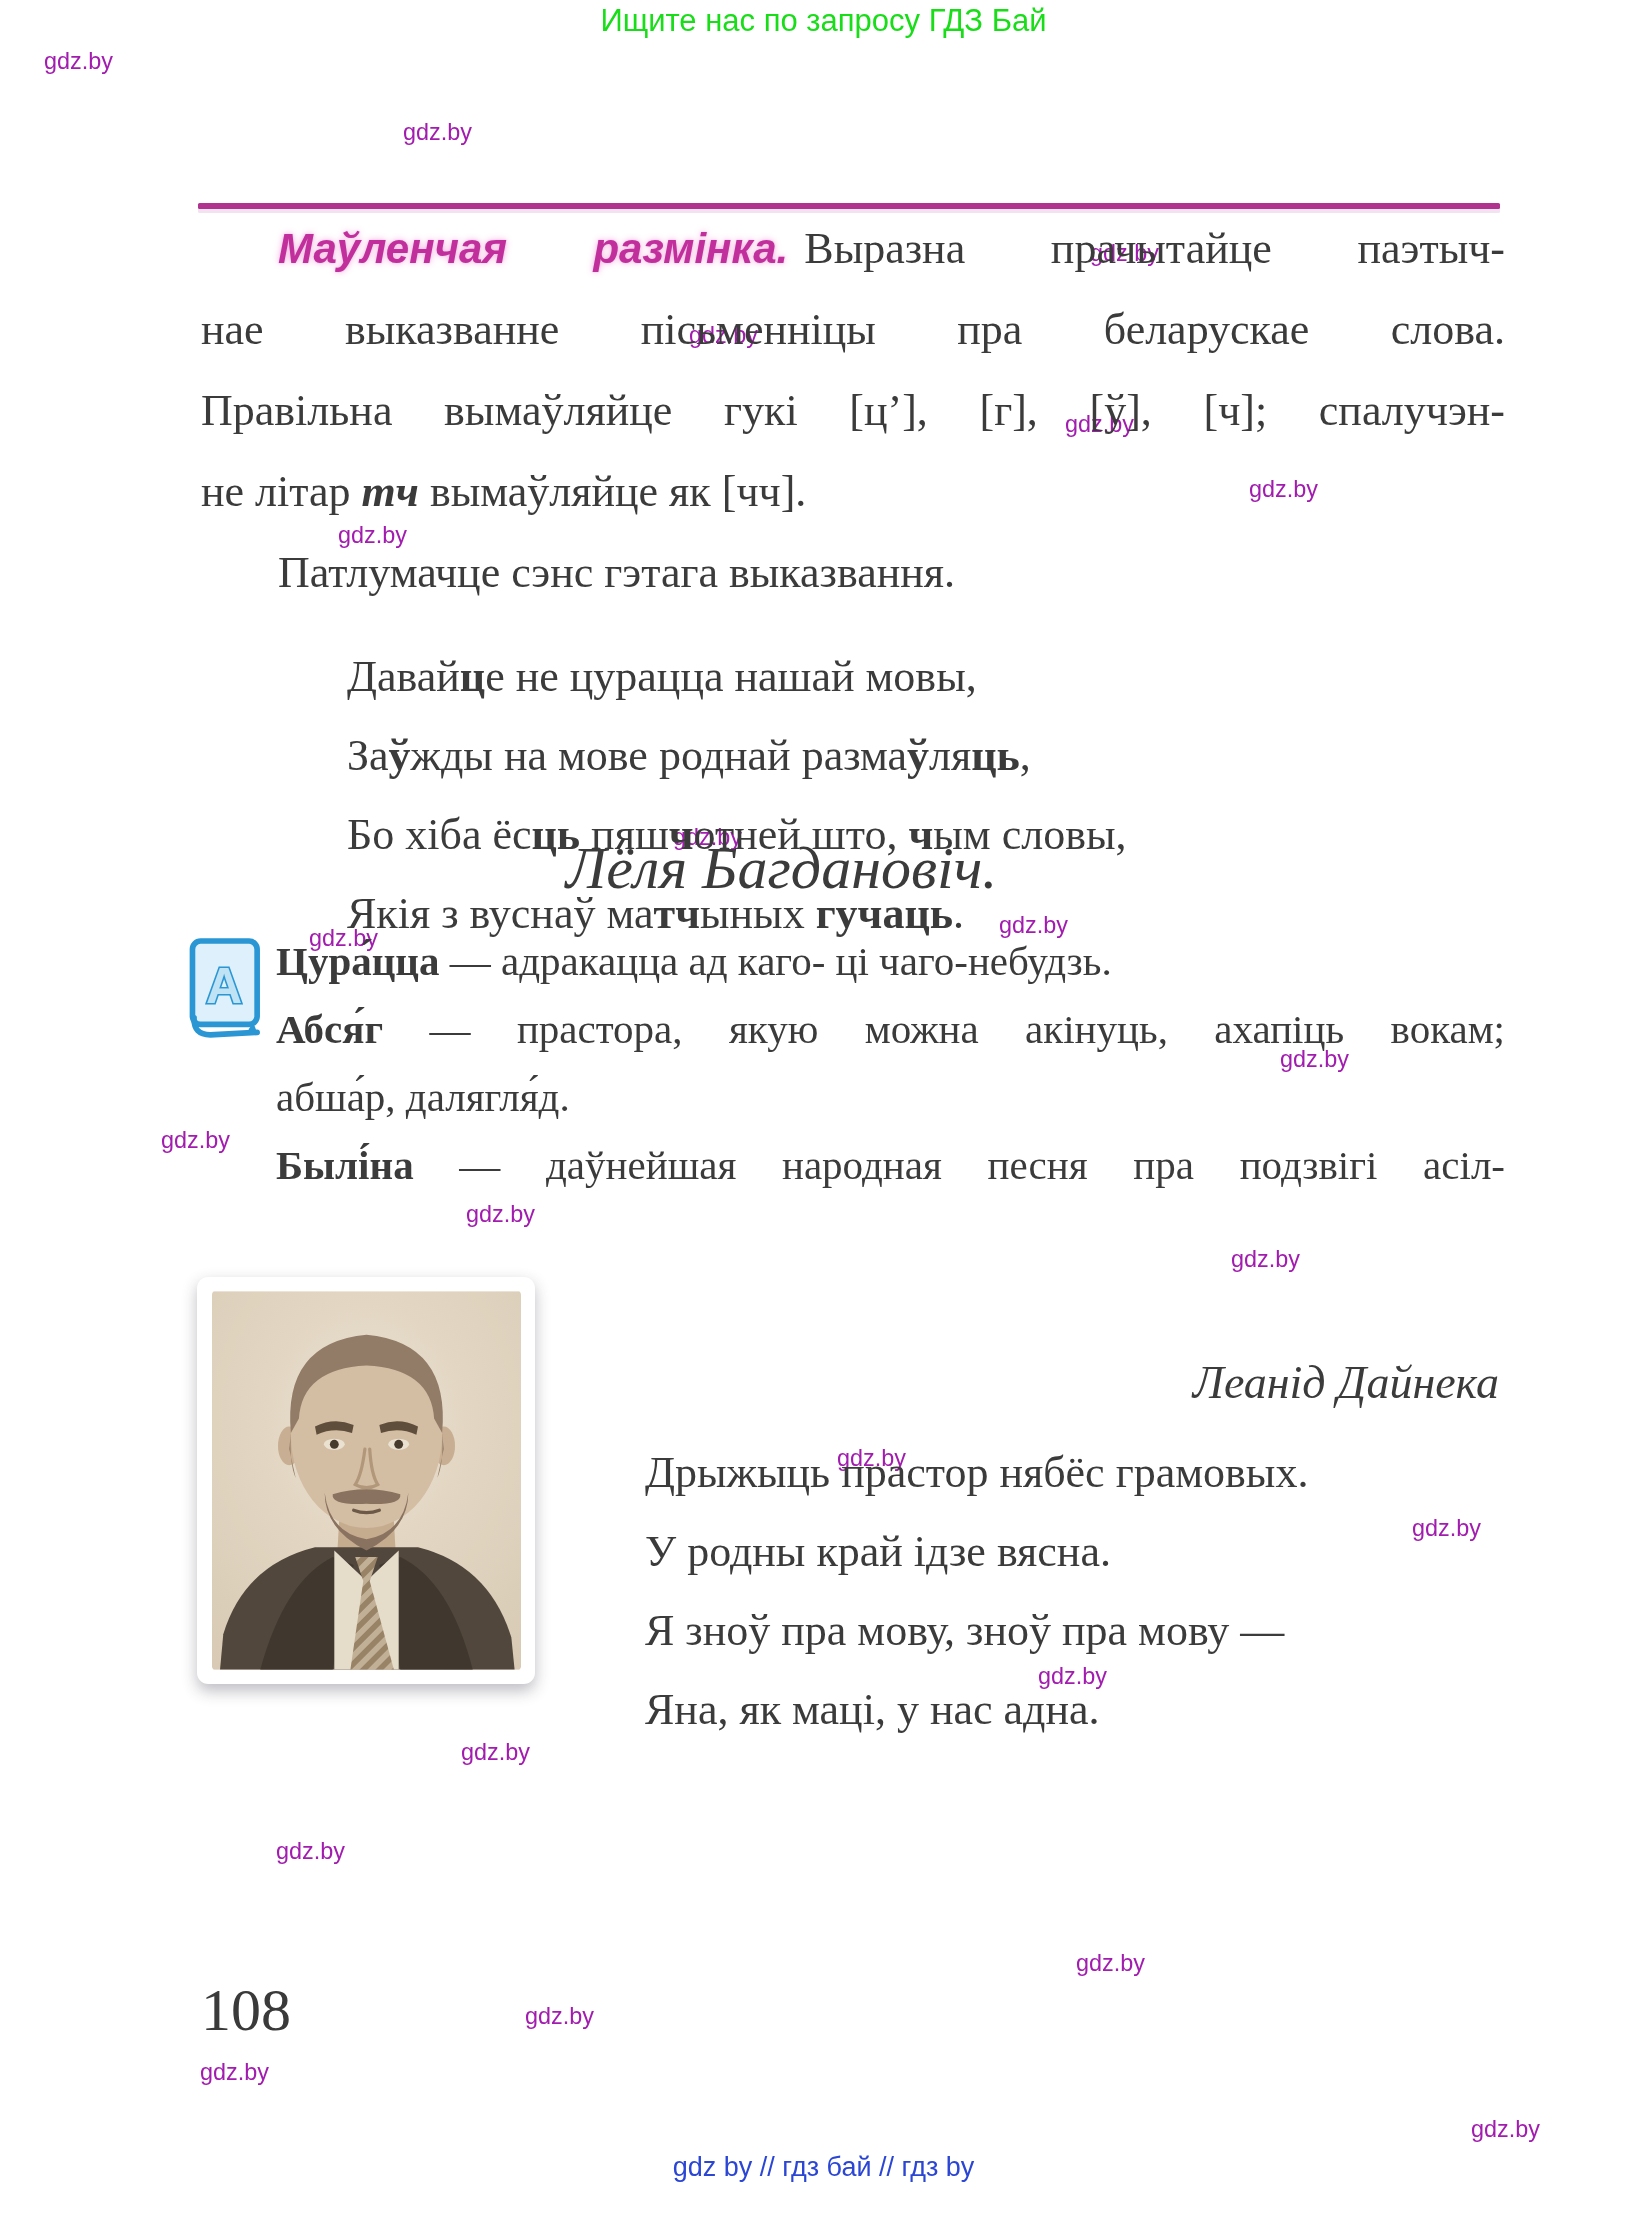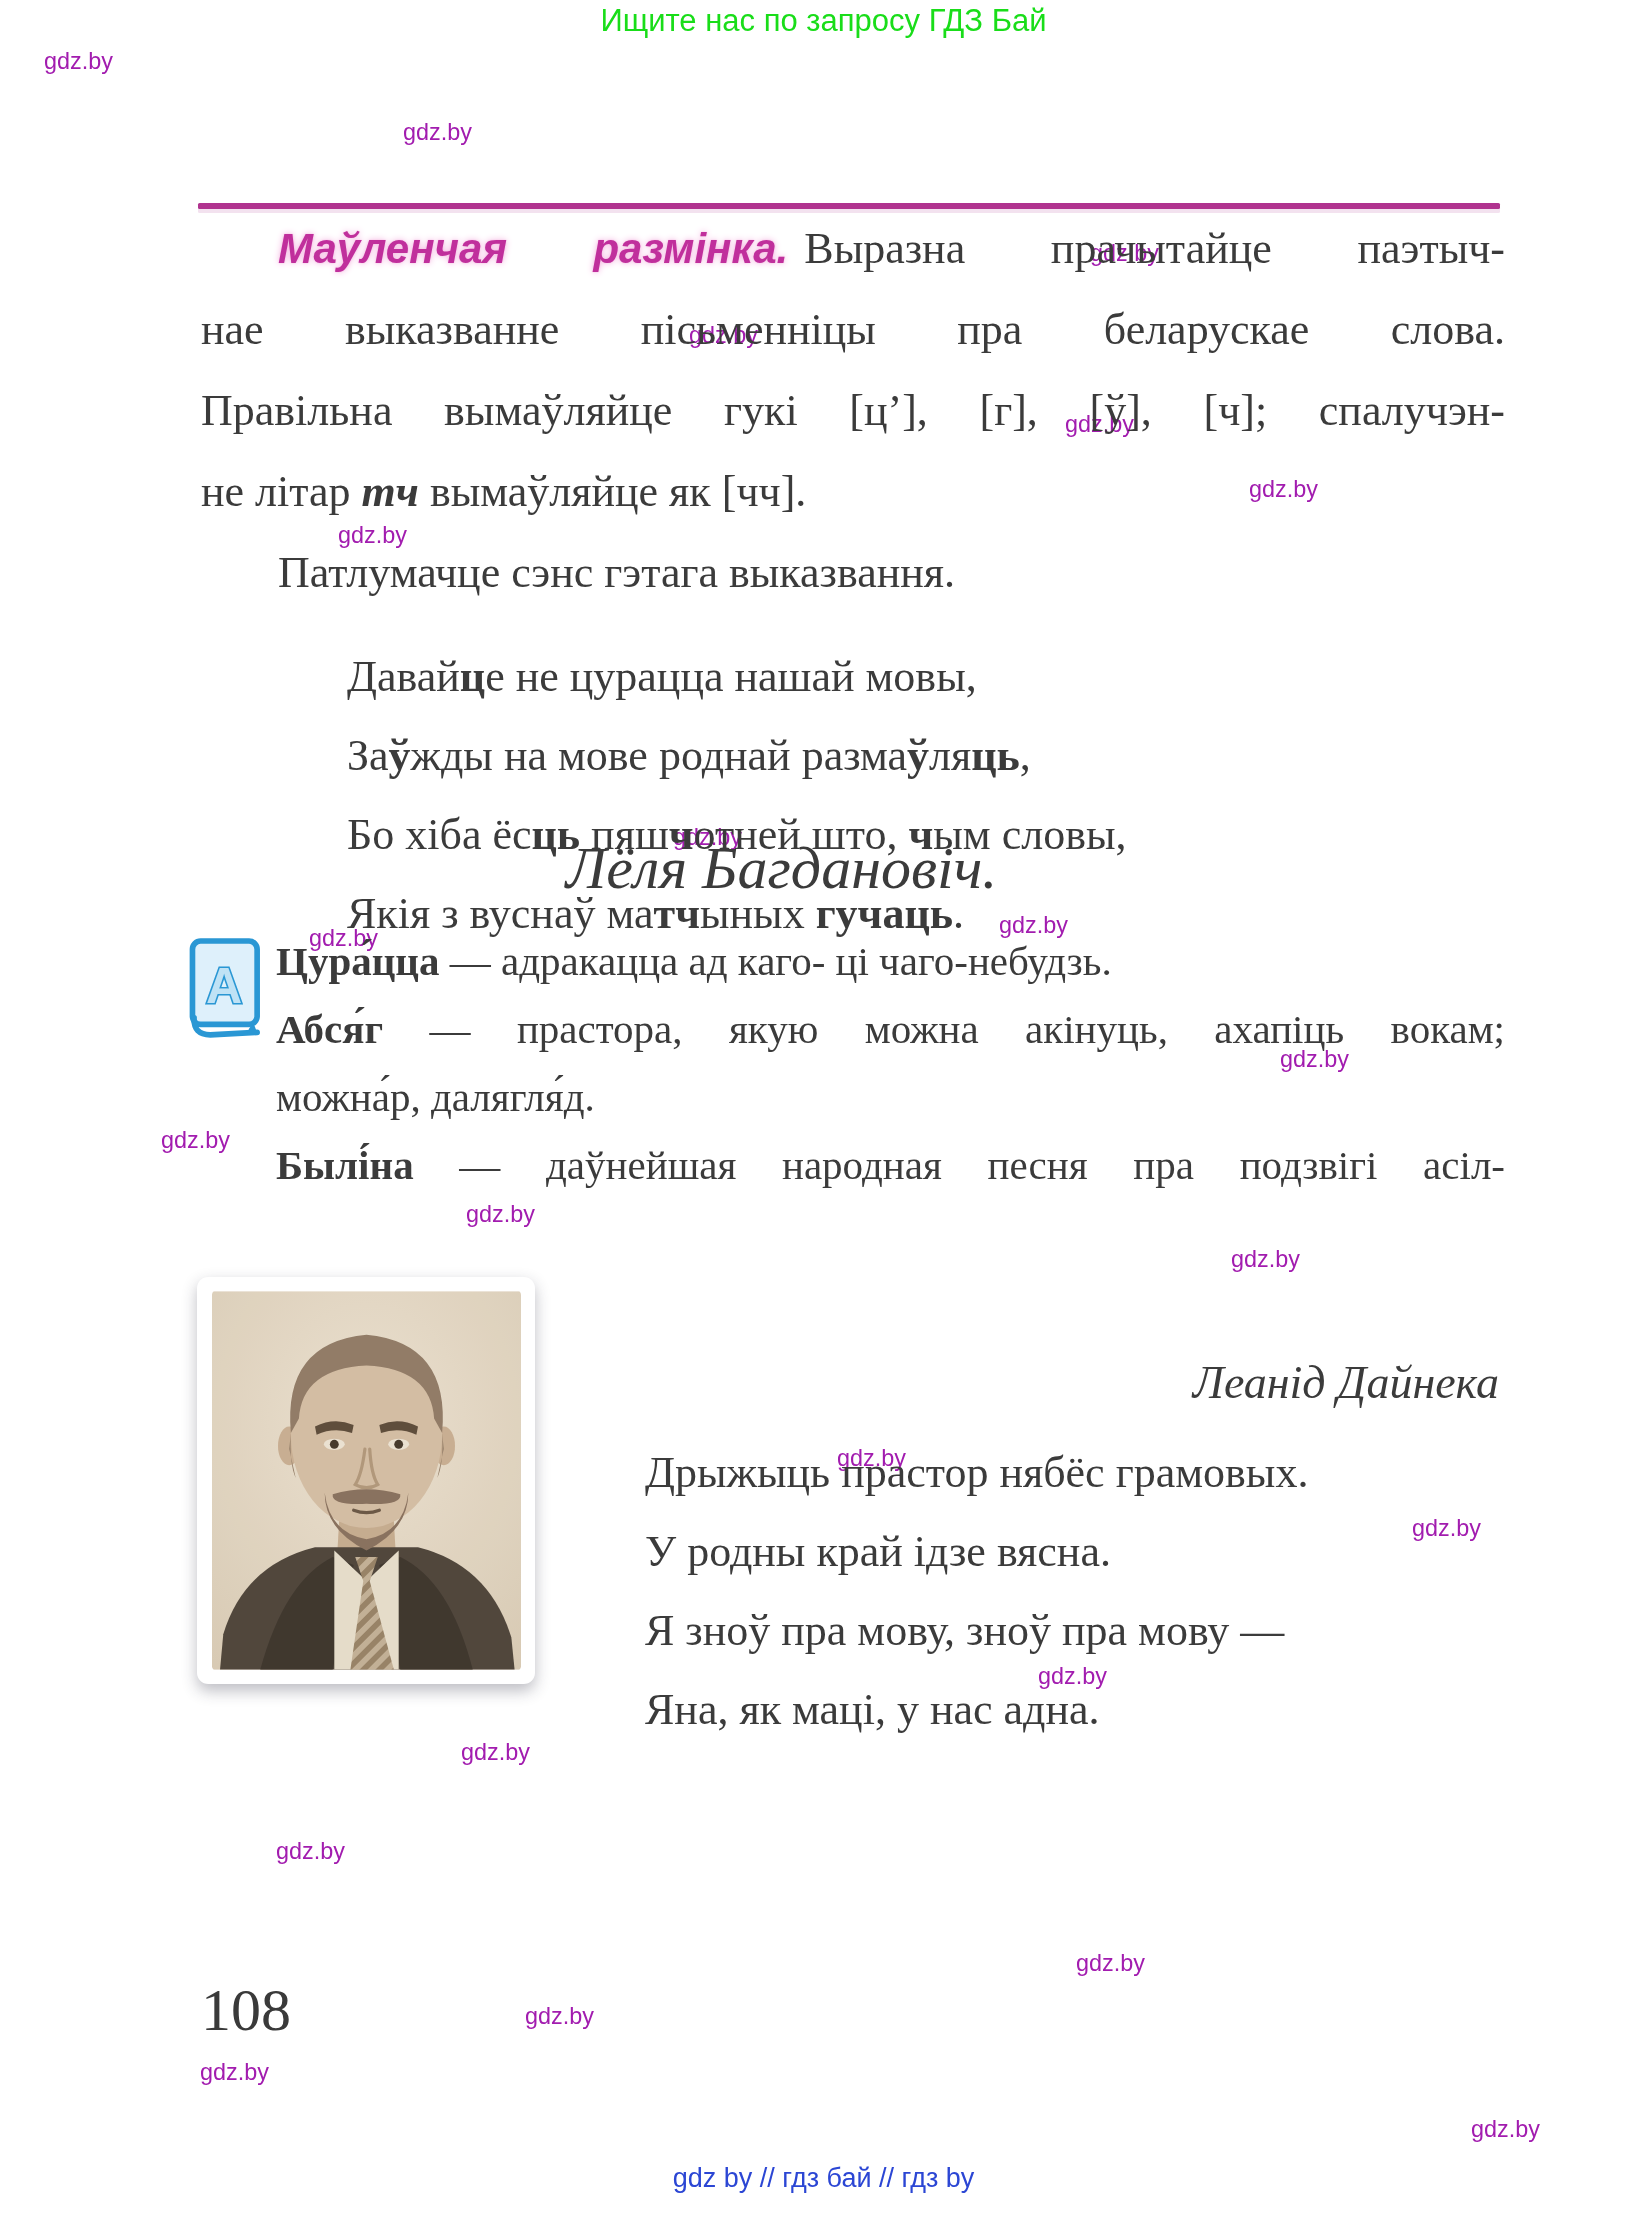--- a/index.html
+++ b/index.html
@@ -99,21 +99,21 @@
   }
   .stanza1{position:absolute;left:645px;top:1433px;font-size:44px;}
   .stanza2{position:absolute;left:645px;top:1761px;font-size:44px;}
   
   .page-number{
     position:absolute;left:201px;top:1976px;
     font-size:60px;color:#3a3a3a;
   }
   
   .footer{
-    position:absolute;left:0;bottom:22px;width:100%;
+    position:absolute;left:0;bottom:33px;width:100%;
     text-align:center;
     font:400 27px "Liberation Sans",sans-serif;
   }
   b{font-weight:700;}
 </style>
 </head>
 <body>
 
 <div class="page">
 
@@ -169,21 +169,21 @@
     <svg viewBox="0 0 94 126" xmlns="http://www.w3.org/2000/svg" aria-hidden="true">
       <rect x="8" y="5" width="80" height="103" rx="10" fill="#def0fb" stroke="#2a97d4" stroke-width="7"></rect>
       <path d="M10 100 Q9 121 30 121 L88 118" fill="none" stroke="#2a97d4" stroke-width="7" stroke-linecap="round"></path>
       <path d="M84 108 Q76 112 76 121 L88 118 Z" fill="#2a97d4"></path>
       <text x="47" y="82" text-anchor="middle" font-family="Liberation Sans, sans-serif" font-size="62" font-weight="700" fill="#bfe2f5" stroke="#2a97d4" stroke-width="4" paint-order="stroke">A</text>
     </svg>
   </div>
   <div class="dict">
     <div class="d-line"><b>Цура́цца</b> — адракацца ад каго- ці чаго-небудзь.</div>
     <div class="d-line just"><b>Абся́г</b> — прастора, якую можна акінуць, ахапіць вокам;</div>
-    <div class="d-line">можна́р, далягля́д.</div>
+    <div class="d-line">абша́р, далягля́д.</div>
     <div class="d-line just"><b>Былі́на</b> — даўнейшая народная песня пра подзвігі асіл-</div>
   </div>
 
   <div class="photo-card">
     <svg viewBox="0 0 384 470" xmlns="http://www.w3.org/2000/svg" aria-hidden="true">
       <defs>
         <radialGradient id="bg" cx="50%" cy="35%" r="80%">
           <stop offset="0%" stop-color="#efe6d6"></stop>
           <stop offset="100%" stop-color="#ddcfba"></stop>
         </radialGradient>

